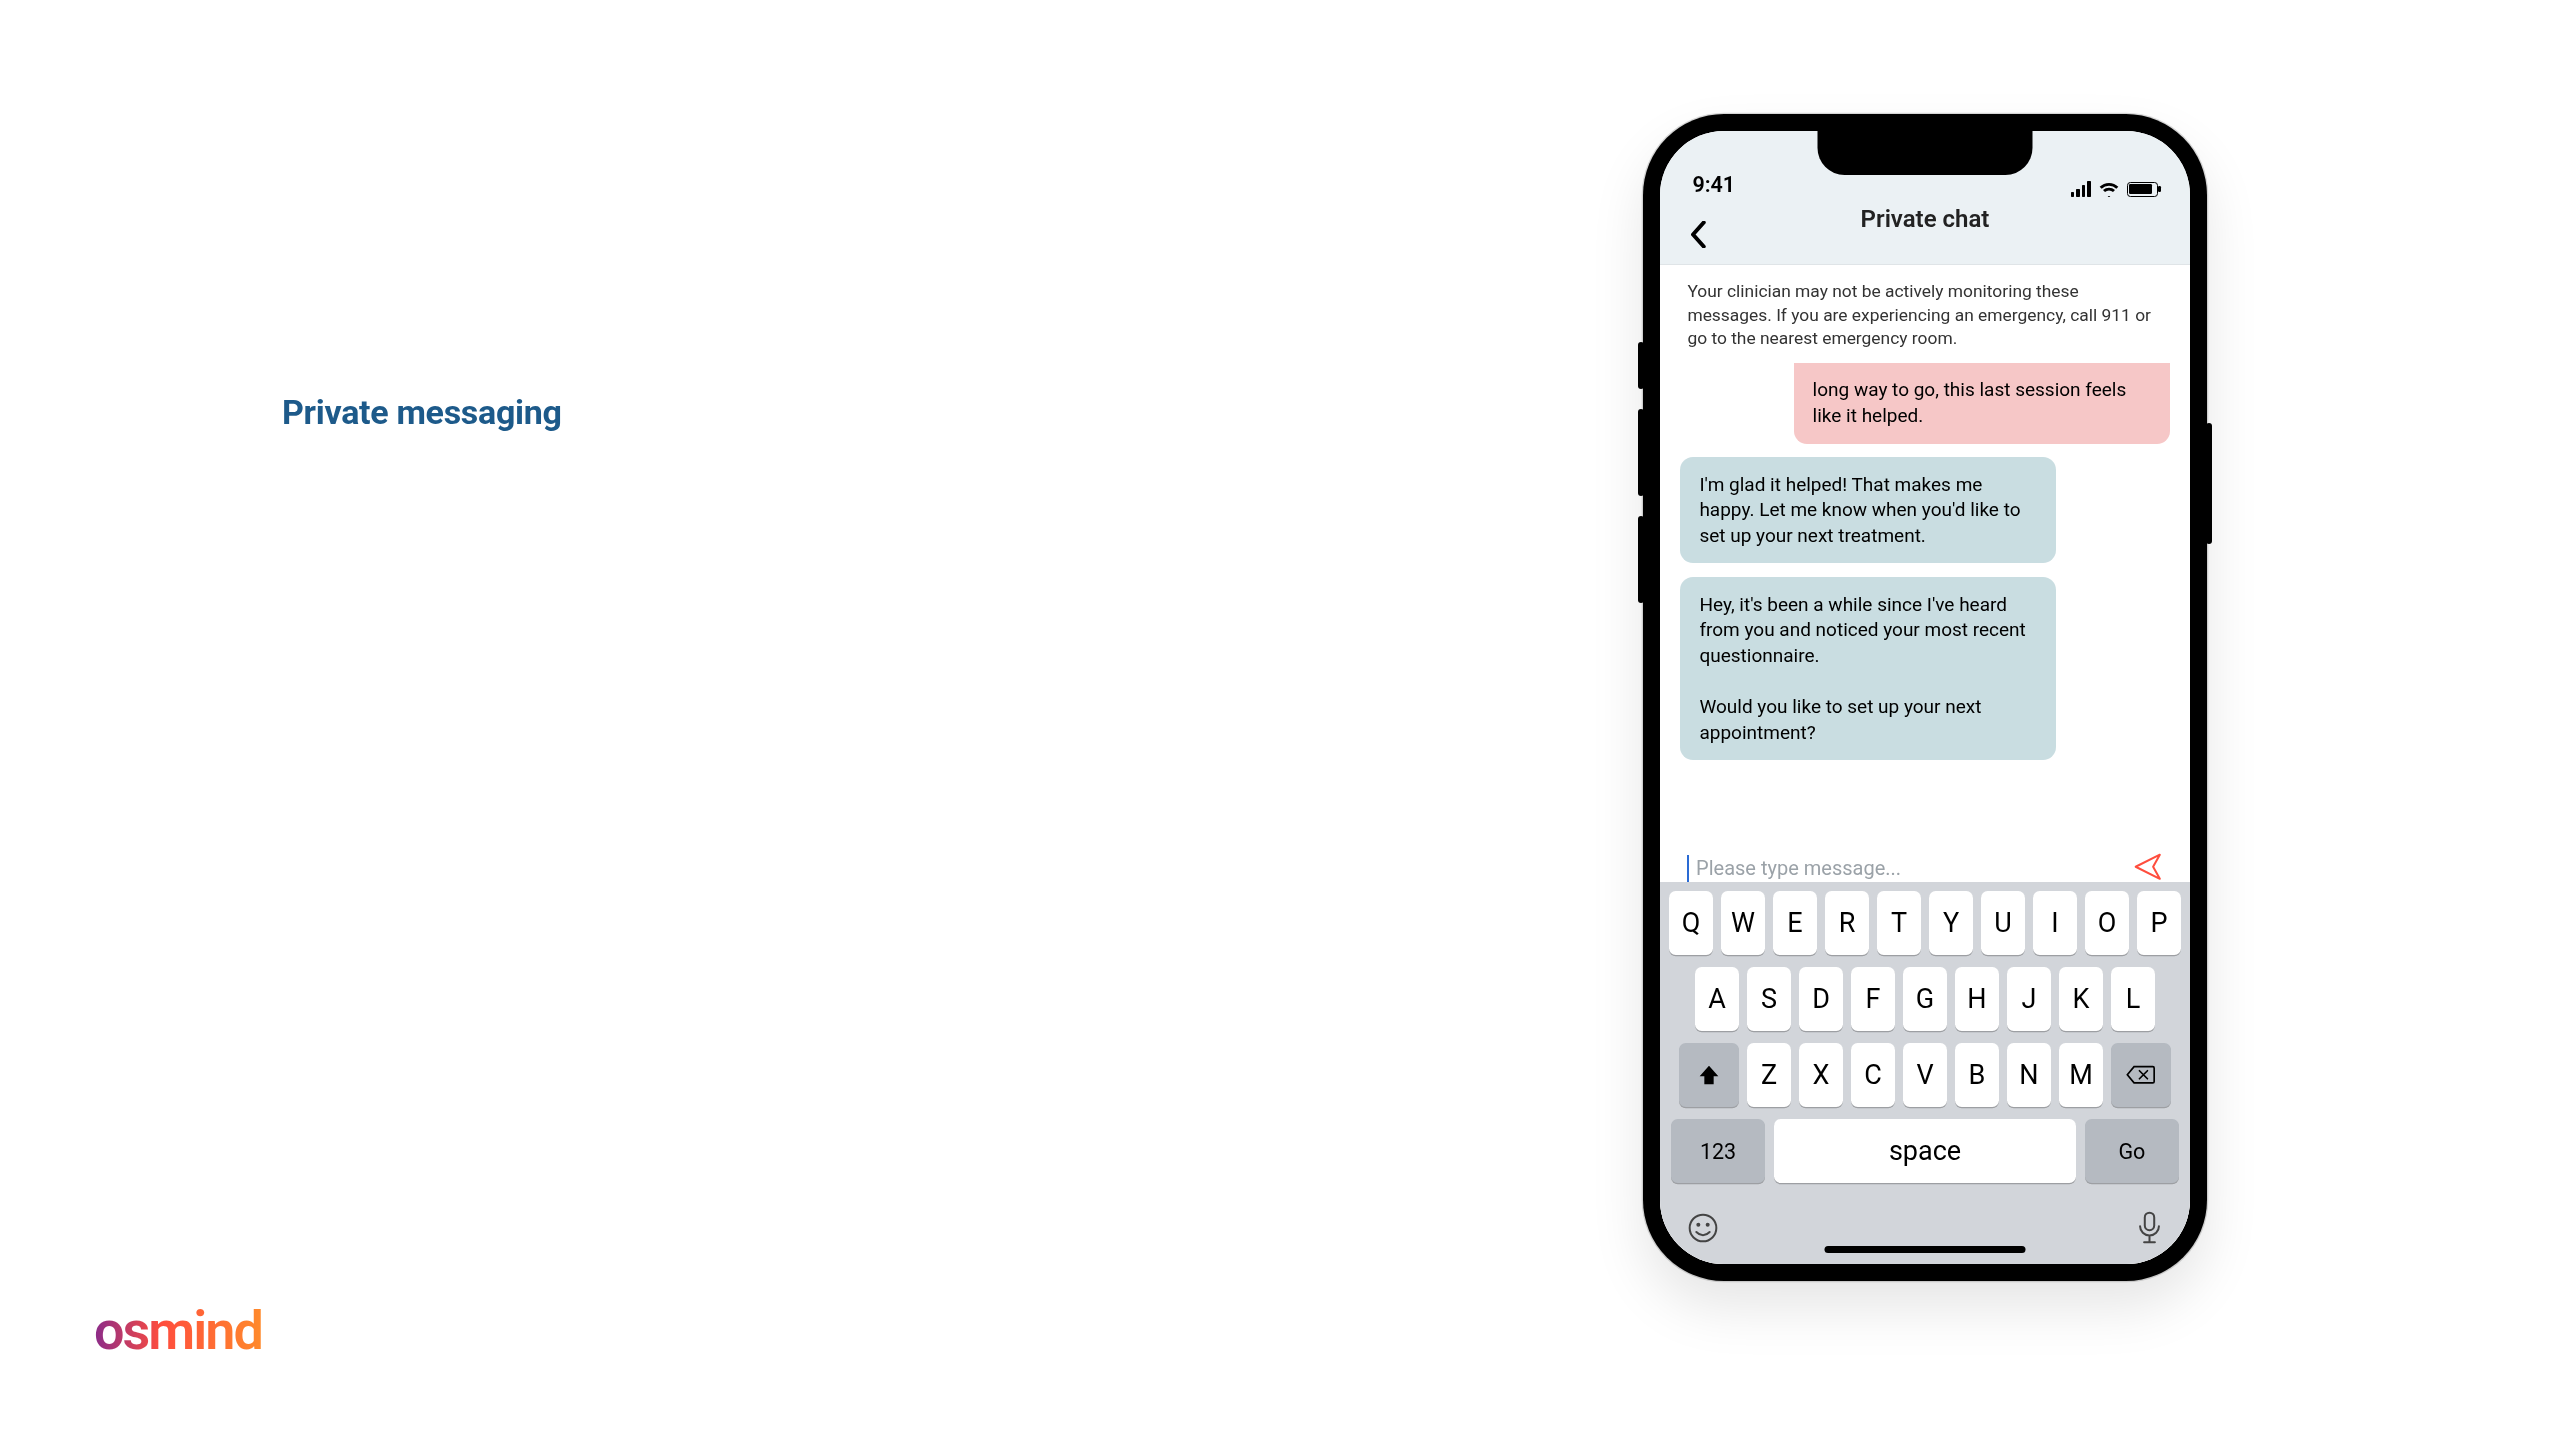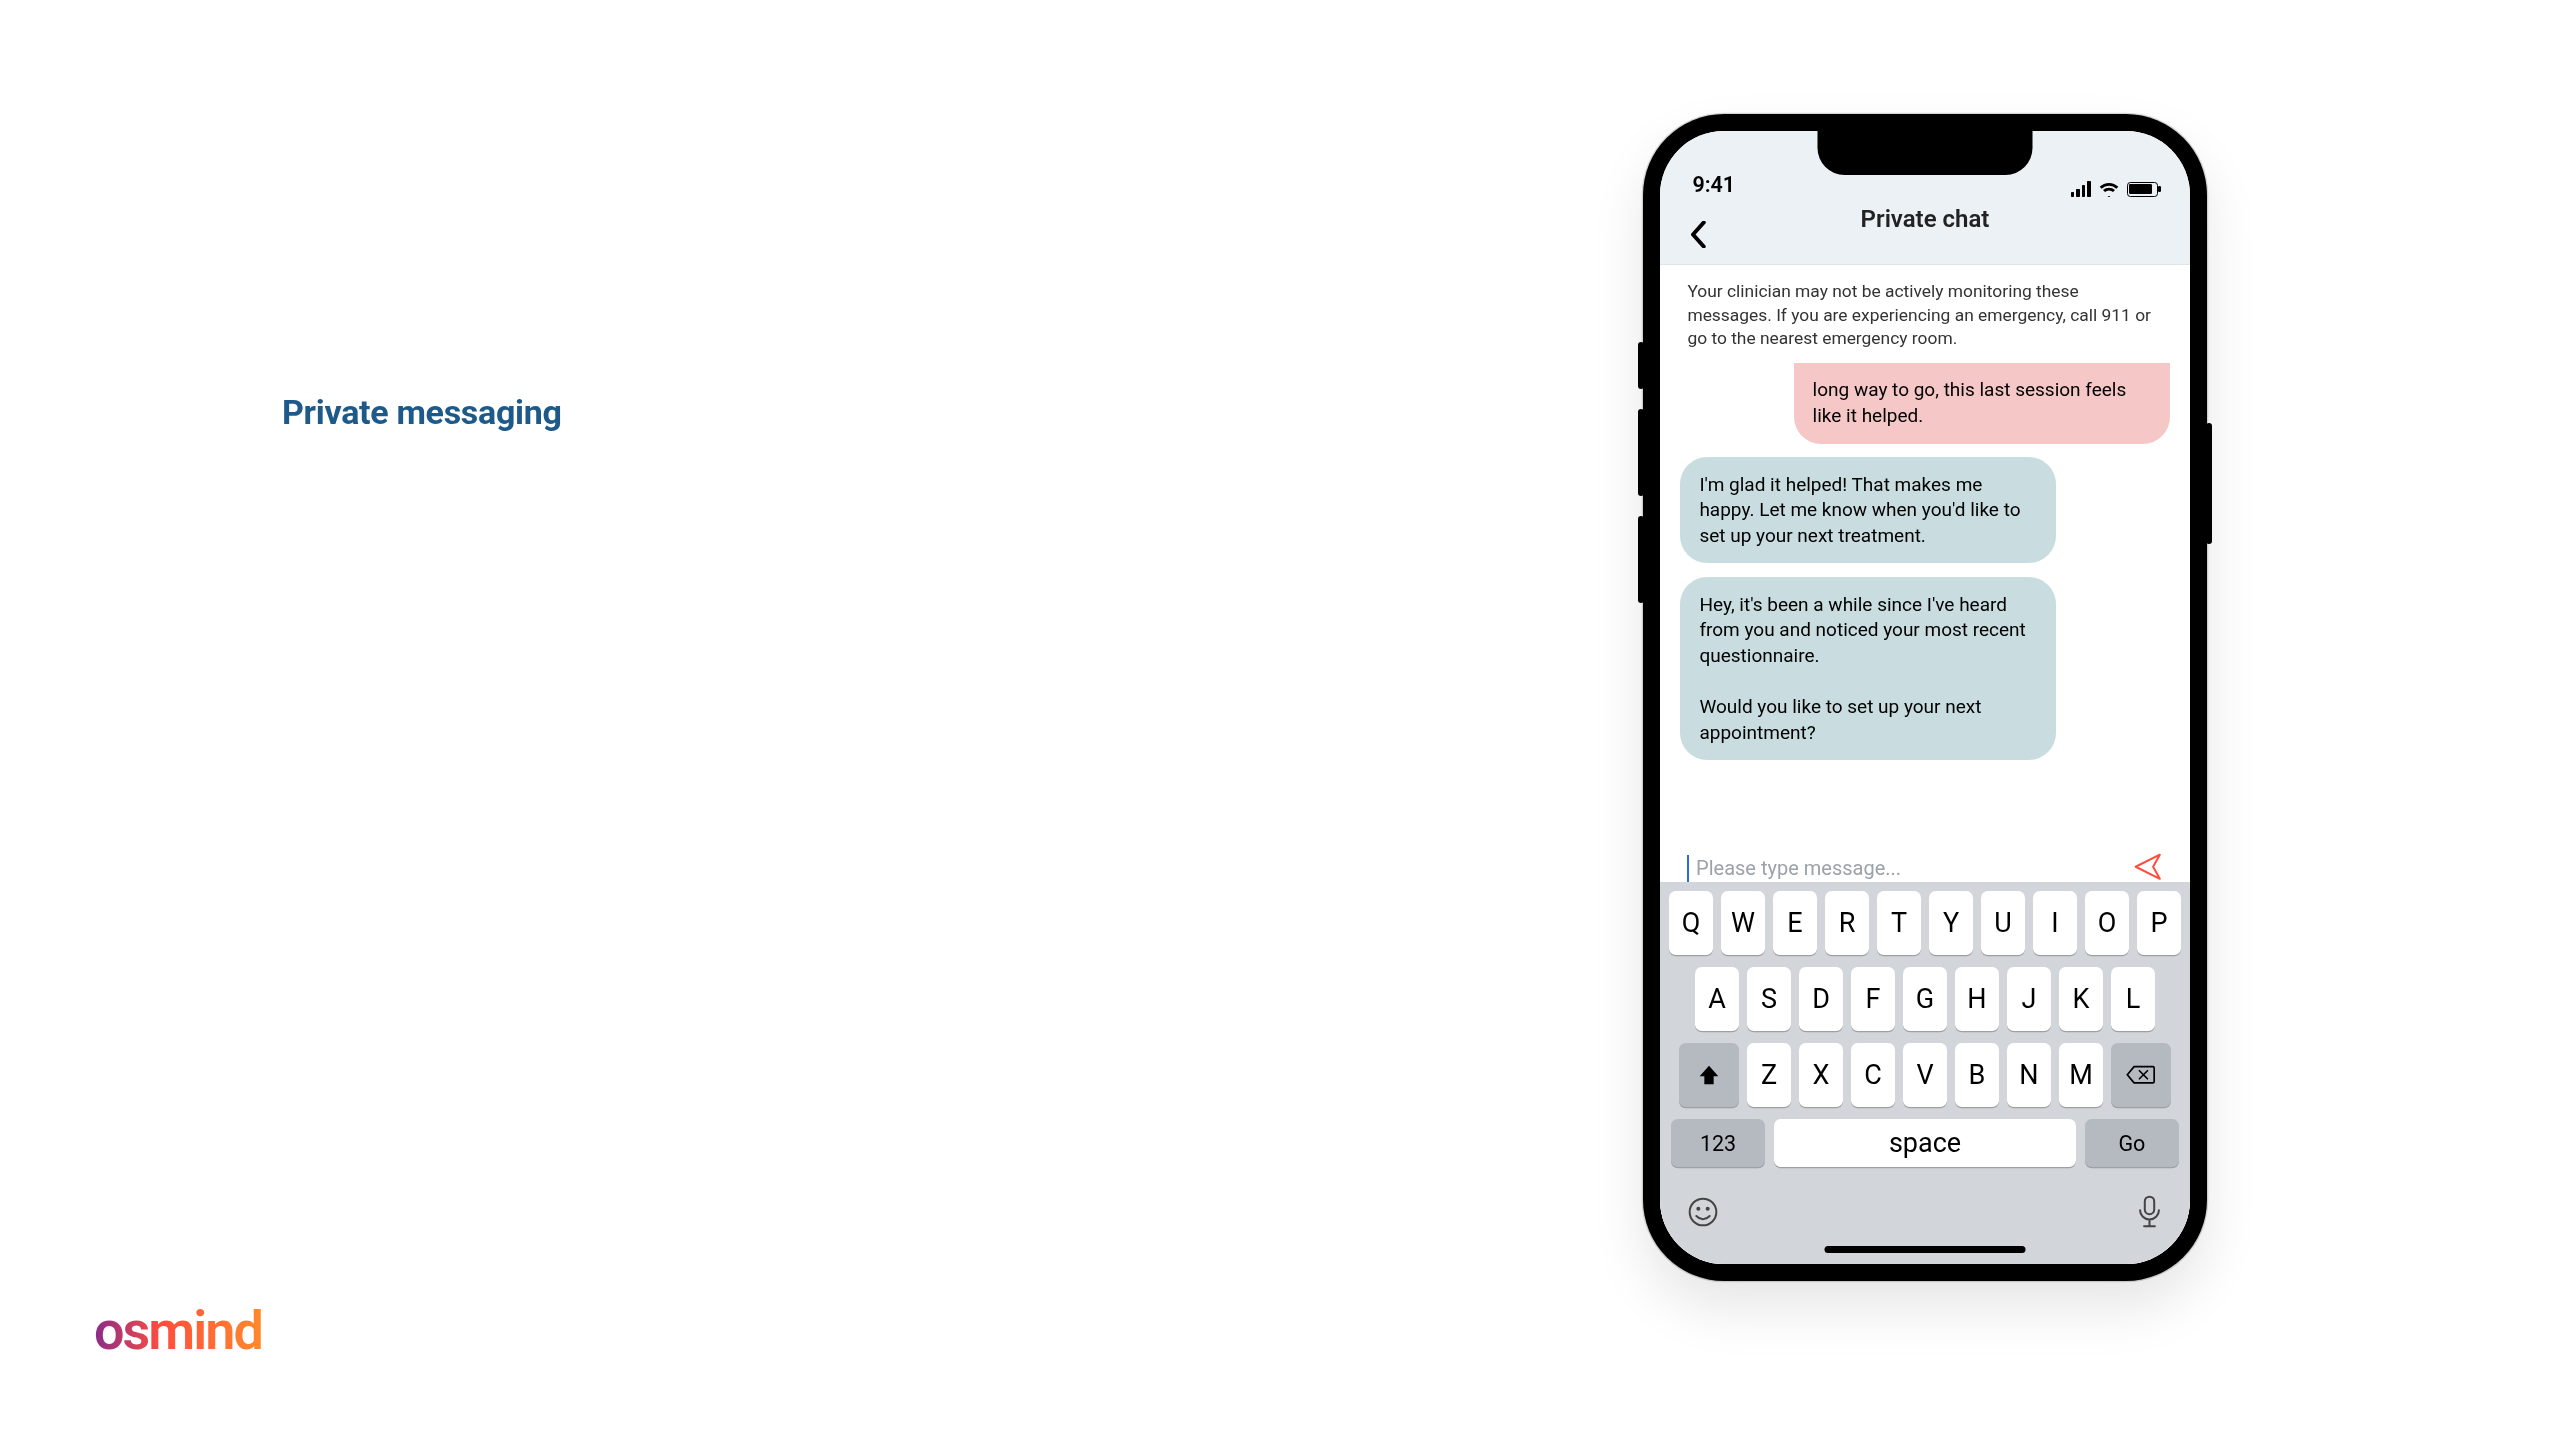--- a/index.html
+++ b/index.html
@@ -44,36 +44,36 @@
   
   .nav-header { height: 60px; background: #ebf1f4; display: flex; align-items: flex-start; justify-content: center; position: relative; border-bottom: 0.7px solid rgba(0,0,0,0.05); }
   .back-btn { position: absolute; left: 20px; top: 50%; transform: translateY(-50%); width: 34px; height: 34px; display:flex; align-items:center; justify-content:center; }
   .nav-title { font-size: 24px; font-weight: 600; color: #222; }
 
   
   .chat-body { position: absolute; top: 134px; left:0; right:0; bottom: 0; background:#fff; }
   .disclaimer { padding: 14.8px 27px 12px 27px; font-size: 17.4px; line-height: 1.35; color: #333; background:#fff; }
 
   .messages { padding: 0 20px; }
-  .bubble { border-radius: 27px; padding: 14.8px 19px; font-size: 19px; line-height: 1.35; margin-bottom: 13.4px; max-width: 376px; white-space: pre-line; }
+  .bubble { border-radius: 13px; padding: 14.8px 19px; font-size: 19px; line-height: 1.35; margin-bottom: 13.4px; max-width: 376px; white-space: pre-line; }
   .bubble.sent { background: #f6c7c7; margin-left: auto; border-top-left-radius: 0; border-top-right-radius: 0; text-align: left; }
   .bubble.recv { background: #c9dde1; }
 
   
   .compose { position: absolute; left:0; right:0; bottom: 382px; height: 54px; display:flex; align-items:flex-end; padding: 0 27px; background:#fff; }
   .compose-field { flex:1; font-size: 20px; color:#9ba2a8; border-left: 2px solid #2a6bd4; padding-left: 6.7px; height: 27px; display:flex; align-items:center; }
   .send-icon { margin-left: 13.4px; }
 
   
   .keyboard { position:absolute; bottom:0; left:0; right:0; height: 382px; background:#d2d5da; padding: 9.4px 6.7px 0 6.7px; }
   .krow { display:flex; justify-content:center; gap:8px; margin-bottom:12px; }
   .key { background:#fff; border-radius:6.7px; height: 64px; width: 44px; display:flex; align-items:center; justify-content:center; font-size: 27px; box-shadow: 0 1.3px 0 rgba(0,0,0,0.25); }
   .key.fn { background:#b5bac1; width: 60px; }
   .key.space { flex:1; }
-  .krow.bottom .key { height: 48px; }
+  .krow.bottom .key { height: 64px; }
   .krow.bottom { gap:9.4px; padding: 0 4px; }
   .key.num { width: 94px; background:#b5bac1; font-size:21.5px; }
   .key.go  { width: 94px; background:#b5bac1; font-size:21.5px; }
   .kfooter { display:flex; justify-content:space-between; align-items:center; padding: 5.4px 20px 0 20px; height: 60px; }
   .home-indicator { position:absolute; bottom: 10.7px; left:50%; transform:translateX(-50%); width: 201px; height: 6.7px; background:#000; border-radius:6.7px; }
 
   
   svg { display:block; }
 </style>
 </head>

